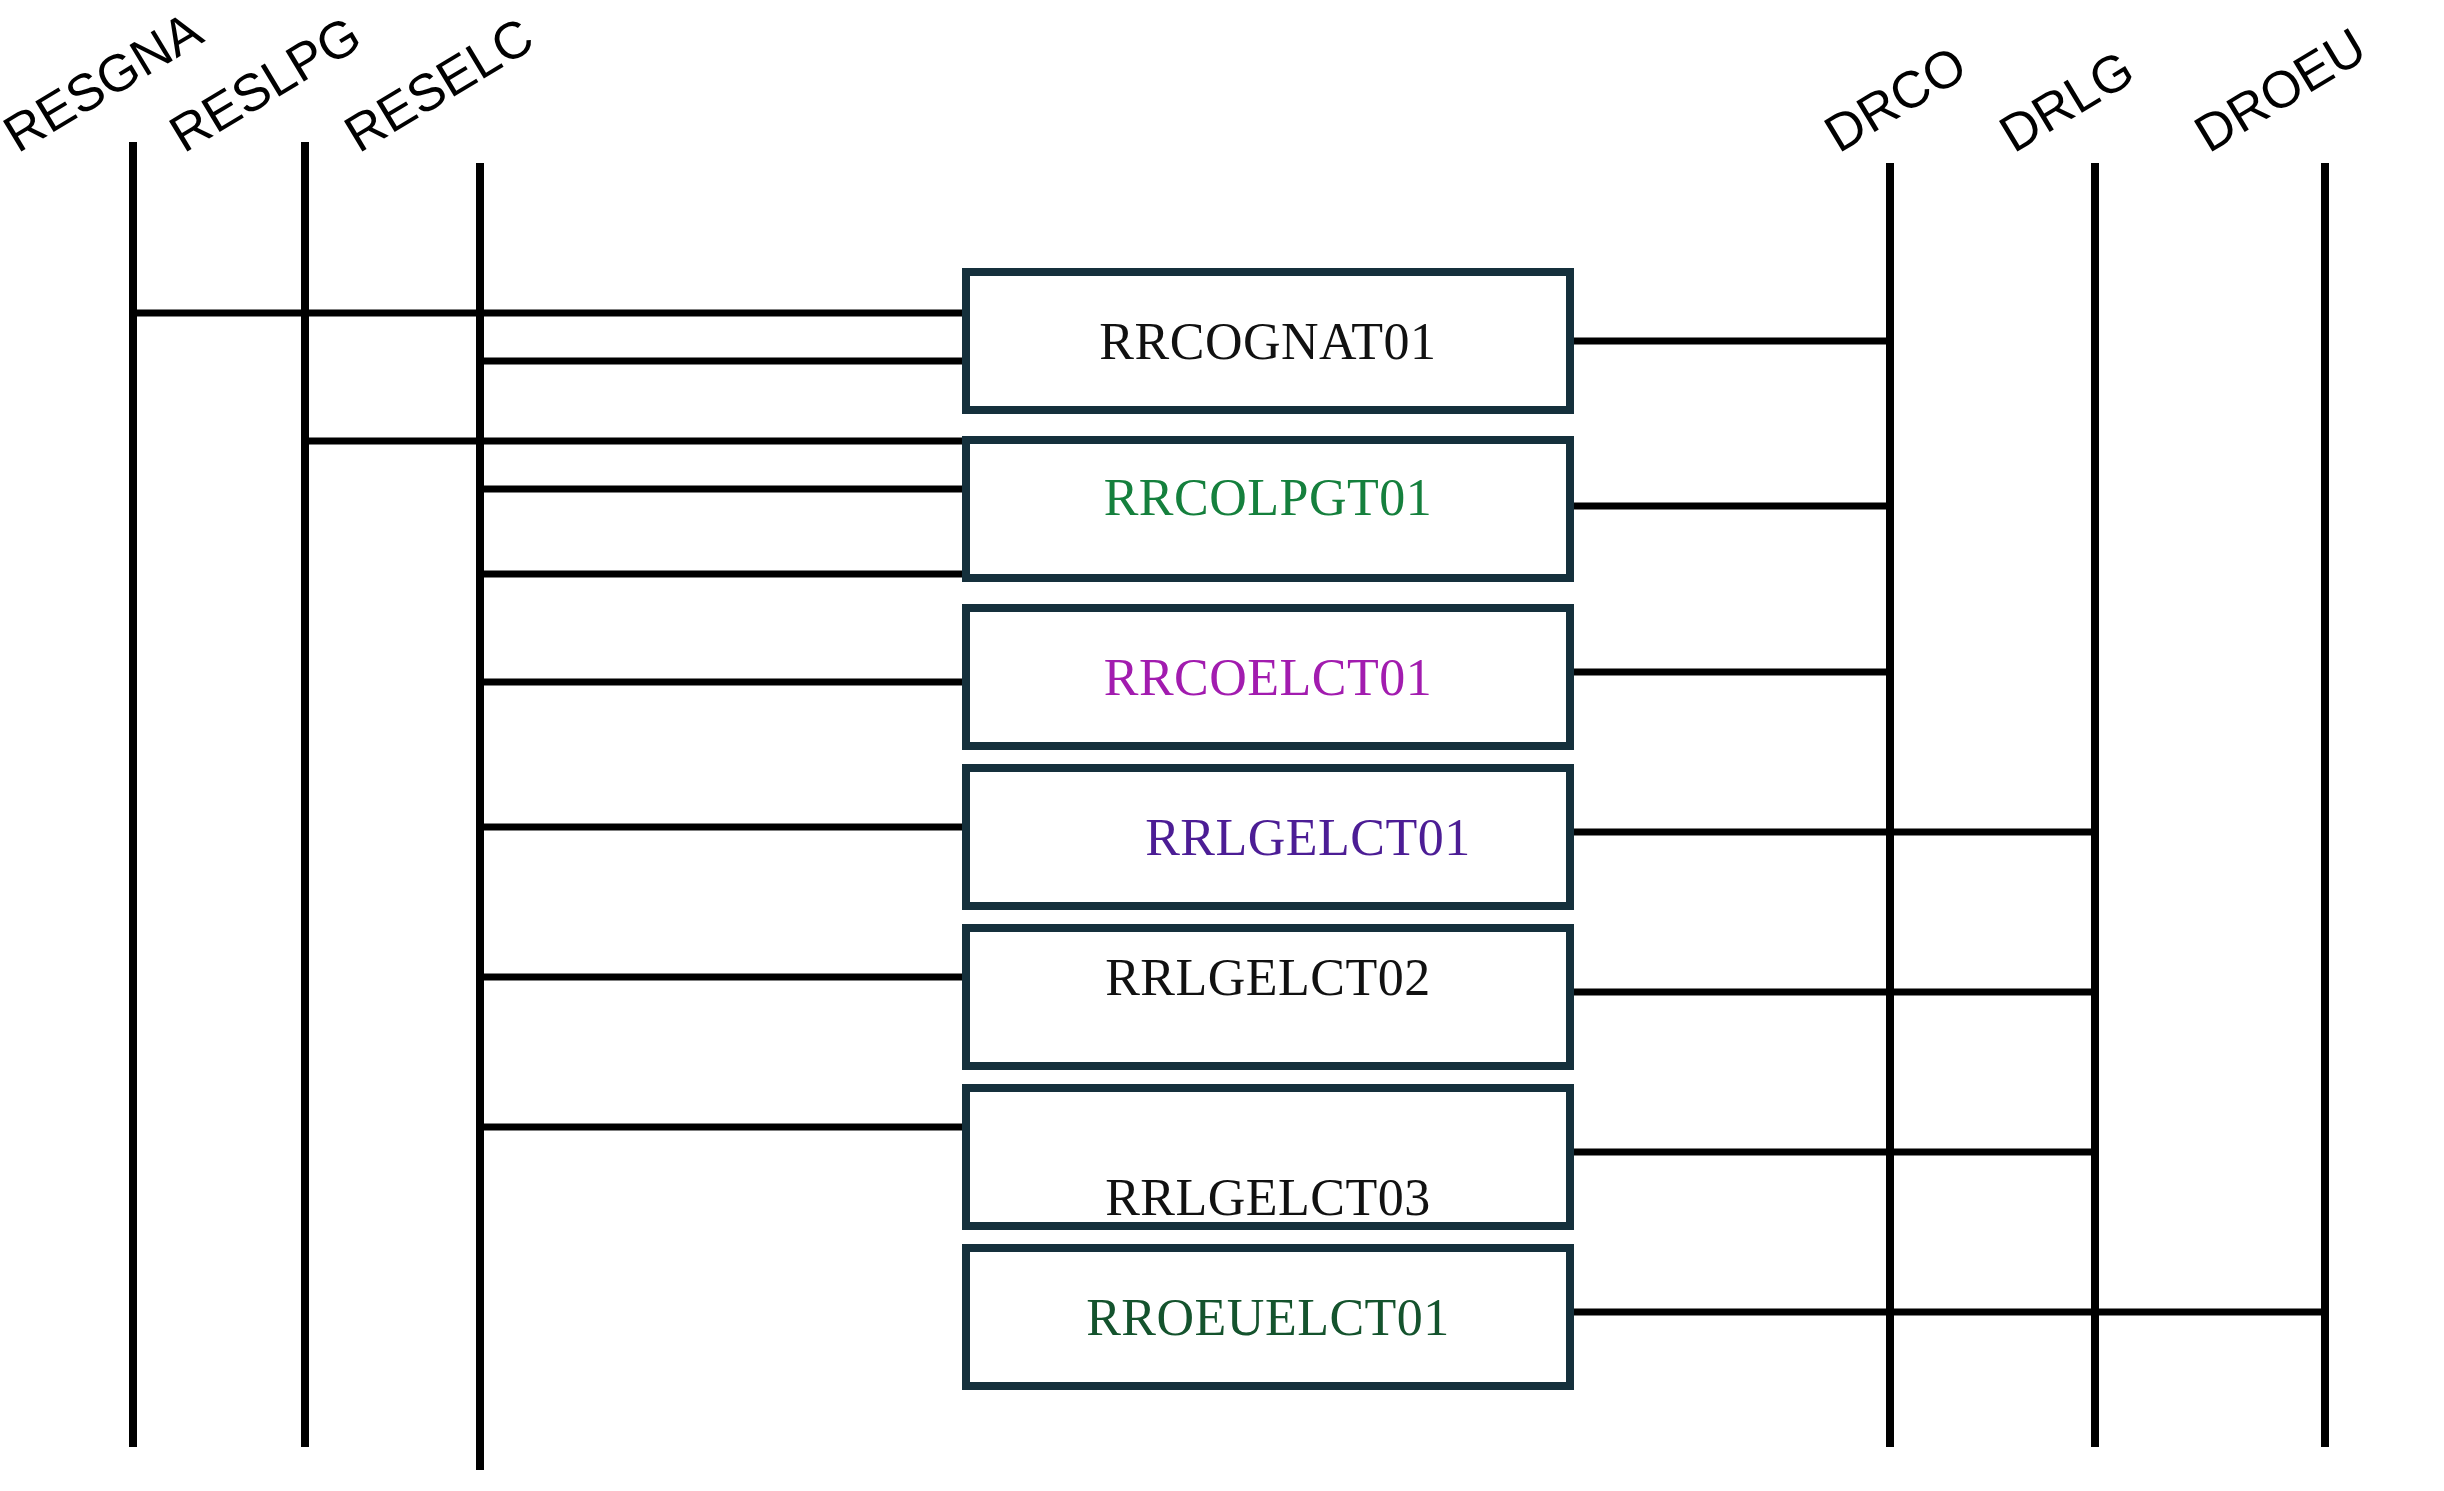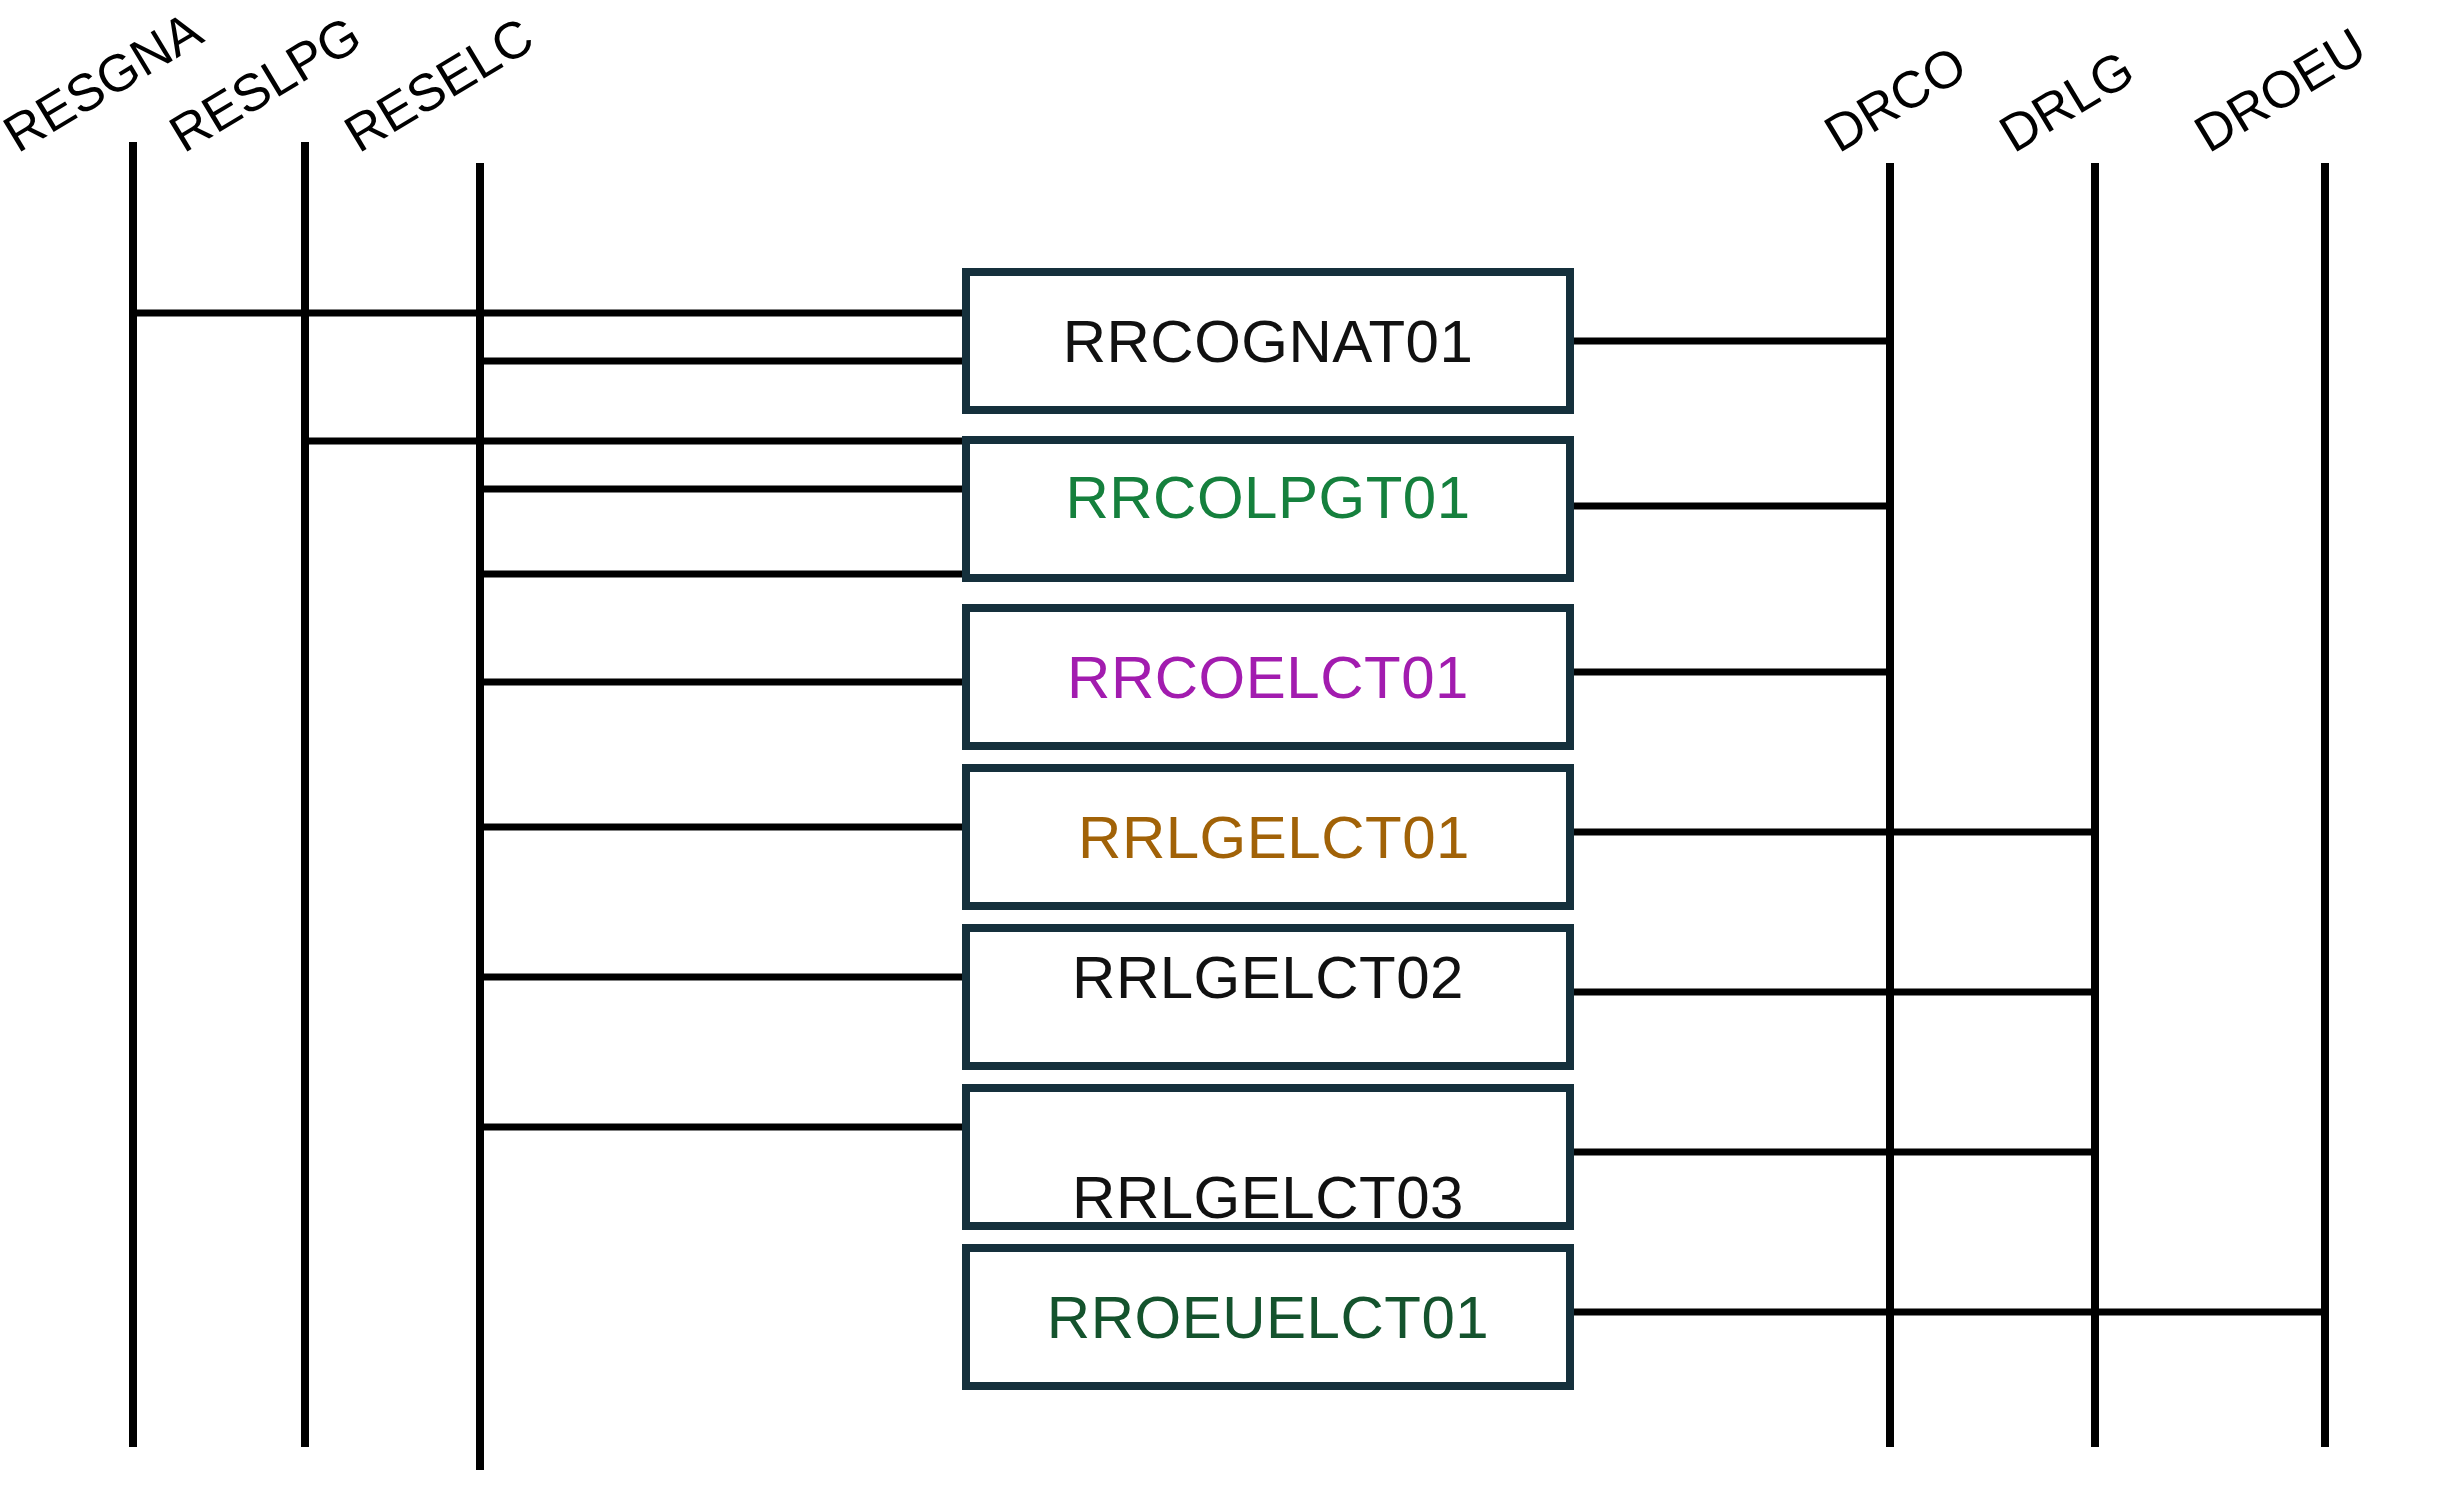--- a/index.html
+++ b/index.html
@@ -1,22 +1,22 @@
 <!DOCTYPE html>
 <html><head>
 <meta charset="utf-8">
 <style>
   html,body{margin:0;padding:0;background:#ffffff;}
   body{width:2444px;height:1491px;font-family:"Liberation Sans",sans-serif;overflow:hidden;}
   #stage{position:relative;width:2444px;height:1491px;background:#fff;}
   svg#canvas{position:absolute;left:0;top:0;width:2444px;height:1491px;}
   .boxlabel{
     position:absolute;display:flex;align-items:center;justify-content:center;
-    font-size:60px;color:#111111;letter-spacing:0.5px;white-space:nowrap;
-    pointer-events:none;font-family:Liberation Sans, sans-serif;
+    font-size:52px;color:#111111;letter-spacing:0.5px;white-space:nowrap;
+    pointer-events:none;font-family:Liberation Serif, serif;
   }
   .lanelabel{
     position:absolute;font-size:52px;color:#000000;white-space:nowrap;
     transform-origin:left bottom;font-family:"Liberation Sans",sans-serif;
   }
 </style>
 </head>
 <body>
 
 <div id="stage">
@@ -48,21 +48,21 @@
       <rect x="966" y="608" width="604" height="138" fill="#ffffff" stroke="#15303c" stroke-width="8"></rect>
       <rect x="966" y="768" width="604" height="138" fill="#ffffff" stroke="#15303c" stroke-width="8"></rect>
       <rect x="966" y="928" width="604" height="138" fill="#ffffff" stroke="#15303c" stroke-width="8"></rect>
       <rect x="966" y="1088" width="604" height="138" fill="#ffffff" stroke="#15303c" stroke-width="8"></rect>
       <rect x="966" y="1248" width="604" height="138" fill="#ffffff" stroke="#15303c" stroke-width="8"></rect>
     </svg>
   <div id="labels">
       <div class="boxlabel" style="left: 966px; top: 272px; width: 604px; height: 138px; color: rgb(17, 17, 17);">RRCOGNAT01</div>
       <div class="boxlabel" style="left: 966px; top: 428px; width: 604px; height: 138px; color: #15803d;">RRCOLPGT01</div>
       <div class="boxlabel" style="left: 966px; top: 608px; width: 604px; height: 138px; color: #a21caf;">RRCOELCT01</div>
-      <div class="boxlabel" style="left: 972px; top: 768px; width: 604px; height: 138px; color: #a16207;">RRLGELCT01</div>
+      <div class="boxlabel" style="left: 1006px; top: 768px; width: 604px; height: 138px; color: #4c1d95;">RRLGELCT01</div>
       <div class="boxlabel" style="left: 966px; top: 908px; width: 604px; height: 138px; color: rgb(17, 17, 17);">RRLGELCT02</div>
       <div class="boxlabel" style="left: 966px; top: 1128px; width: 604px; height: 138px; color: rgb(17, 17, 17);">RRLGELCT03</div>
       <div class="boxlabel" style="left: 966px; top: 1248px; width: 604px; height: 138px; color: #14532d;">RROEUELCT01</div>
       <div class="lanelabel" style="left: 24px; top: 104px; transform: rotate(-31deg);">RESGNA</div>
       <div class="lanelabel" style="left: 190px; top: 104px; transform: rotate(-31deg);">RESLPG</div>
       <div class="lanelabel" style="left: 365px; top: 104px; transform: rotate(-31deg);">RESELC</div>
       <div class="lanelabel" style="left: 1845px; top: 104px; transform: rotate(-31deg);">DRCO</div>
       <div class="lanelabel" style="left: 2020px; top: 104px; transform: rotate(-31deg);">DRLG</div>
       <div class="lanelabel" style="left: 2215px; top: 104px; transform: rotate(-31deg);">DROEU</div>
     </div>

